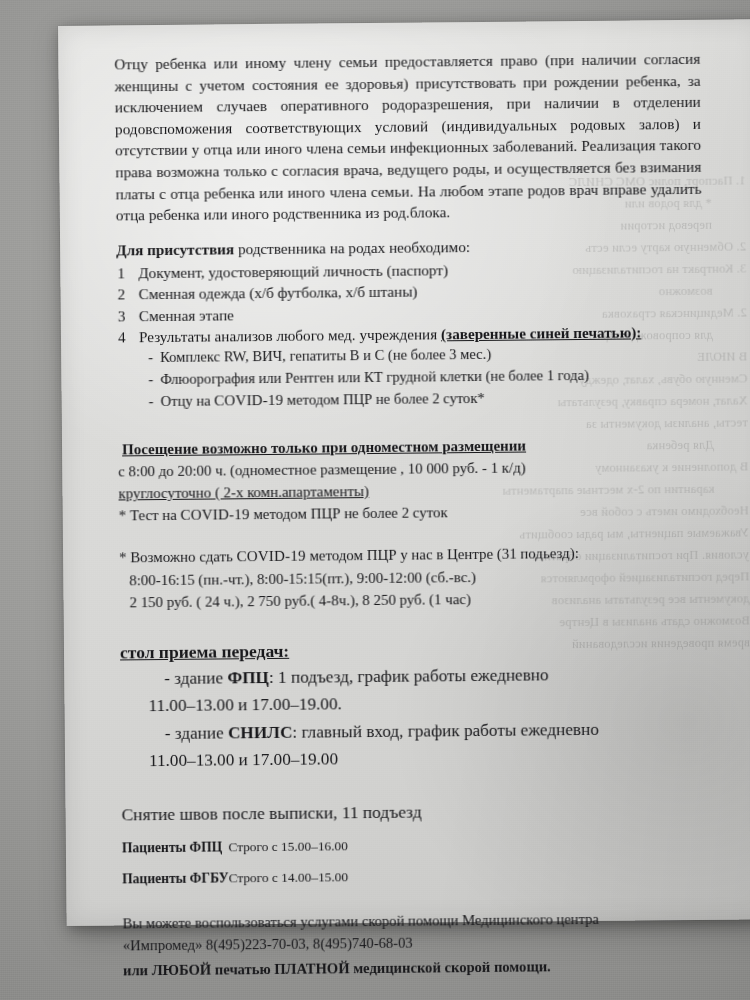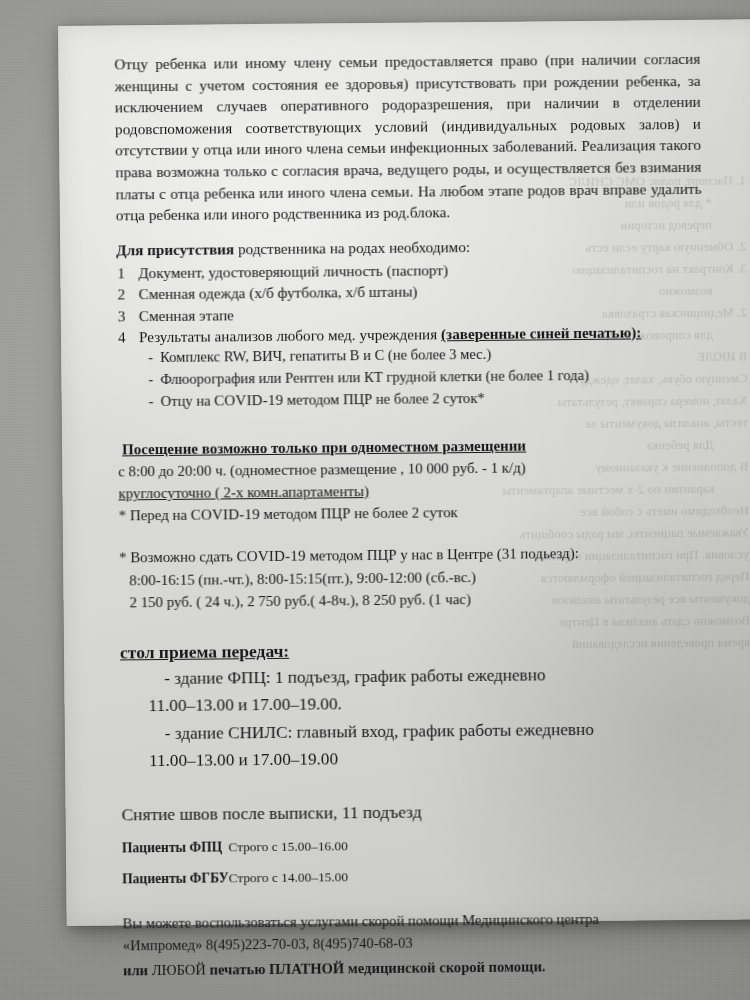--- a/index.html
+++ b/index.html
@@ -186,21 +186,21 @@
     font-weight: bold;
     text-decoration: underline;
     line-height: 26px;
   }
   .stol-item {
     padding-left: 44px;
     font-size: 17.2px;
     line-height: 27.5px;
     white-space: nowrap;
   }
-  .stol-item b { font-weight: normal; }
+  .stol-item b { font-weight: bold; }
 
   .sec-shov { margin-top: 26px; }
   .shov-head {
     font-size: 17.4px;
     line-height: 26px;
   }
   .shov-head b { font-weight: normal; }
 
   table.pat {
     border-collapse: collapse;
@@ -221,21 +221,21 @@
     text-align: justify;
   }
   .amb-line2 { font-size: 14.6px; line-height: 22.4px; }
   .amb-last {
     margin-top: 3px;
     font-size: 14.6px;
     line-height: 22.4px;
     font-weight: bold;
   }
   .amb-last .pl { }
-  .nb { font-weight: normal; }
+  .nb { font-weight: bold; }
 </style>
 </head>
 <body>
 
 <div id="photo">
 
   <div id="sheet-wrap">
     <div id="sheet">
 
       <div id="sheet-light"></div>
@@ -310,21 +310,21 @@
 
         <div class="sec-visit visit-wrap">
           <div>
             <span class="visit-head">Посещение возможно только при одноместном размещении</span>
           </div>
           <div class="visit-line">с 8:00 до 20:00 ч. (одноместное размещение , 10 000 руб. - 1 к/д)</div>
           <div>
             <span class="visit-line u">круглосуточно ( 2-х комн.апартаменты)</span>
           </div>
           <div class="visit-line">
-            <span>* Перед на </span><span class="sm">COVID-19</span><span> методом ПЦР не более 2 суток</span>
+            <span>* Тест на </span><span class="sm">COVID-19</span><span> методом ПЦР не более 2 суток</span>
           </div>
         </div>
 
         <div class="sec-pcr">
           <div class="pcr-line">
             <span>* Возможно сдать </span><span class="sm">COVID-19</span><span> методом ПЦР у нас в Центре (31 подьезд):</span>
           </div>
           <div class="pcr-line pcr-ind">8:00-16:15 (пн.-чт.), 8:00-15:15(пт.), 9:00-12:00 (сб.-вс.)</div>
           <div class="pcr-line pcr-ind">2 150 руб. ( 24 ч.), 2 750 руб.( 4-8ч.), 8 250 руб. (1 час)</div>
         </div>

